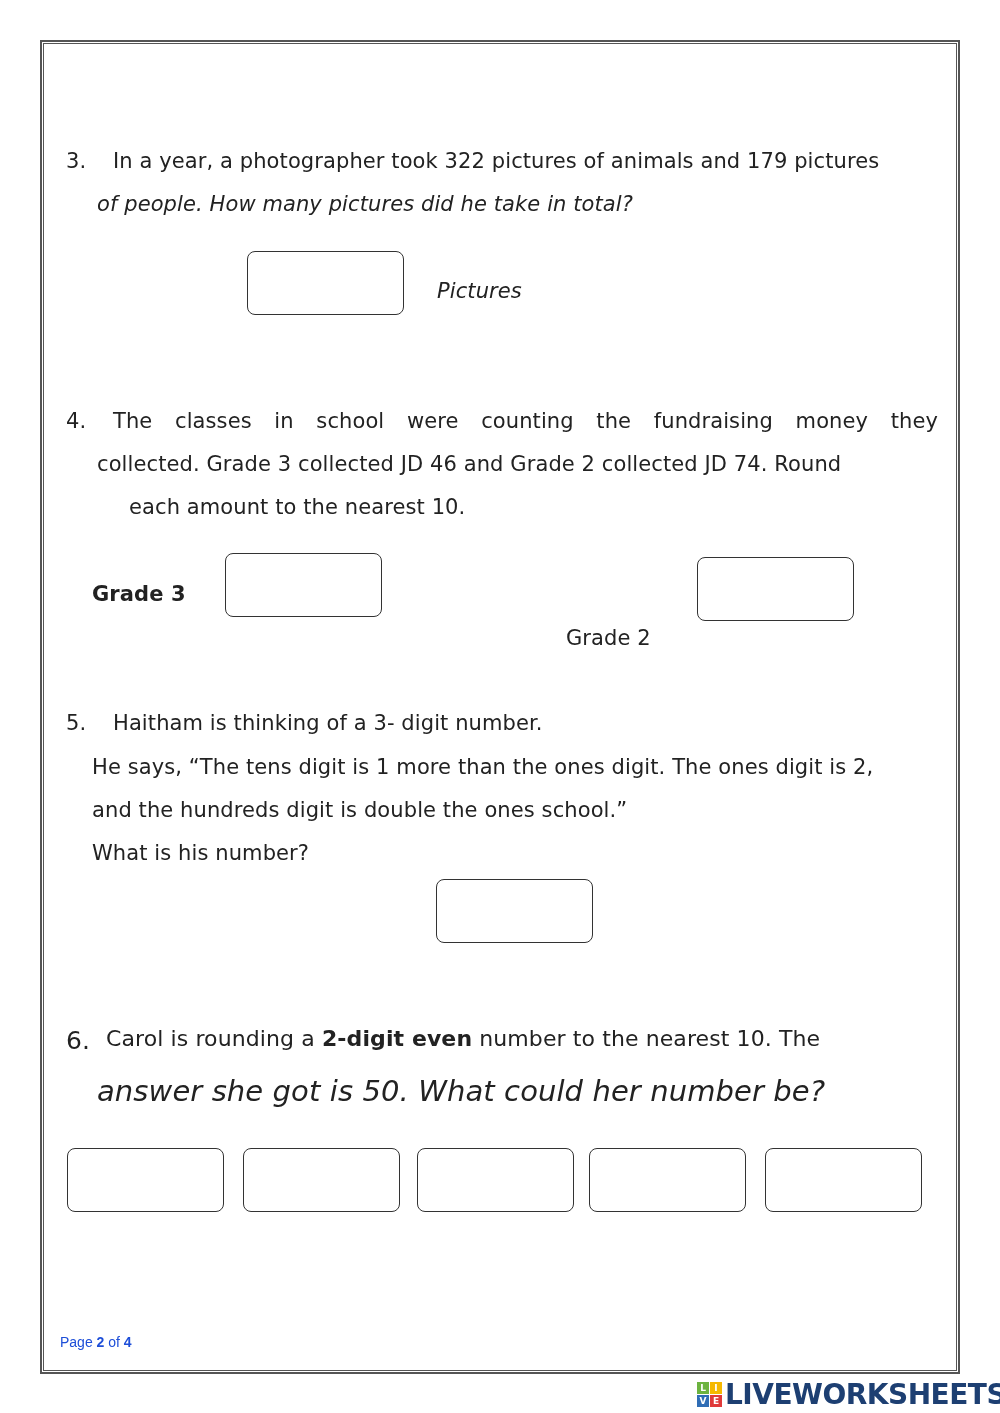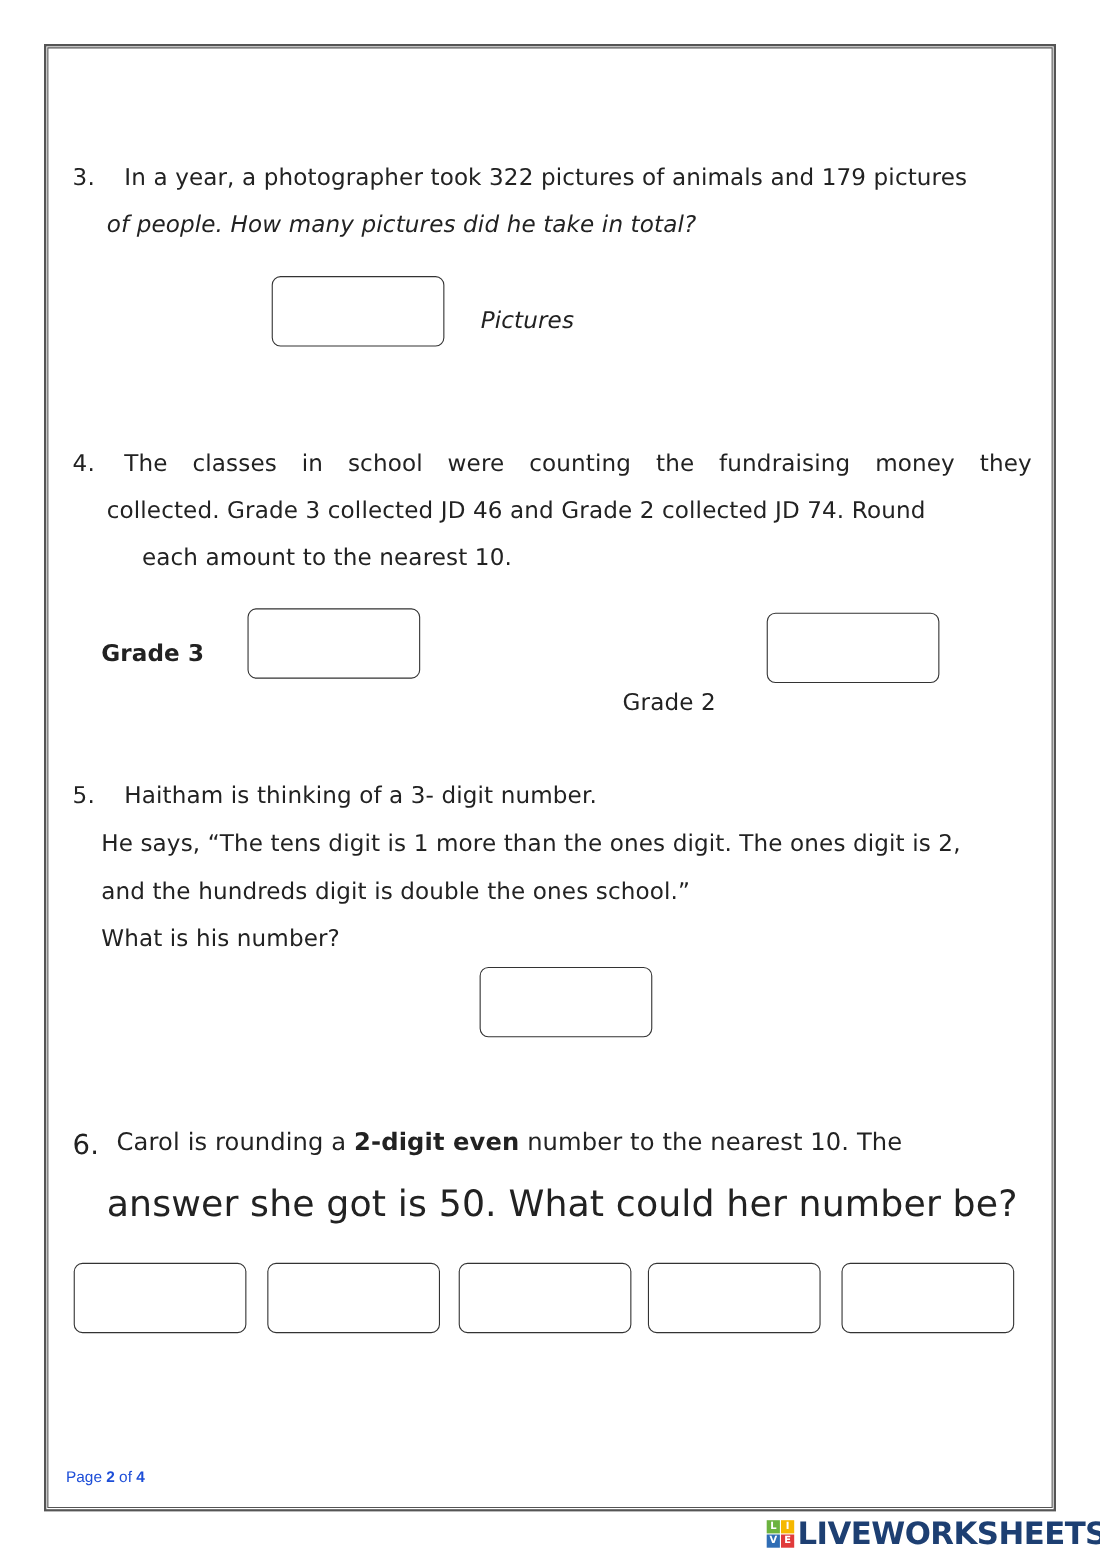--- a/index.html
+++ b/index.html
@@ -36,21 +36,21 @@
 
 <div class="t" style="left:66px;top:713px;">5.</div>
 <div class="t" style="left:113px;top:713px;">Haitham is thinking of a 3- digit number.</div>
 <div class="t" style="left:92px;top:757px;">He says, “The tens digit is 1 more than the ones digit. The ones digit is 2,</div>
 <div class="t" style="left:92px;top:800px;">and the hundreds digit is double the ones school.”</div>
 <div class="t" style="left:92px;top:843px;">What is his number?</div>
 <div class="box" style="left:436px;top:879px;width:155px;height:62px;"></div>
 
 <div class="t" style="left:66px;top:1028px;font-size:25px;">6.</div>
 <div class="t" style="left:106px;top:1028px;font-size:22px;width:832px;"><span>Carol is rounding a </span><b>2-digit even</b><span> number to the nearest 10. The</span></div>
-<div class="t" style="left:97px;top:1077px;font-size:33px;">answer she got is 50. What could her number be?</div>
+<div class="t" style="left:97px;top:1077px;font-size:29px;font-style:italic;">answer she got is 50. What could her number be?</div>
 <div class="box" style="left:67px;top:1148px;width:155px;height:62px;"></div>
 <div class="box" style="left:243px;top:1148px;width:155px;height:62px;"></div>
 <div class="box" style="left:417px;top:1148px;width:155px;height:62px;"></div>
 <div class="box" style="left:589px;top:1148px;width:155px;height:62px;"></div>
 <div class="box" style="left:765px;top:1148px;width:155px;height:62px;"></div>
 
 <div class="footer"><span>Page </span><b>2</b><span> of </span><b>4</b></div>
 
 <div class="logo">
   <div class="sq">

